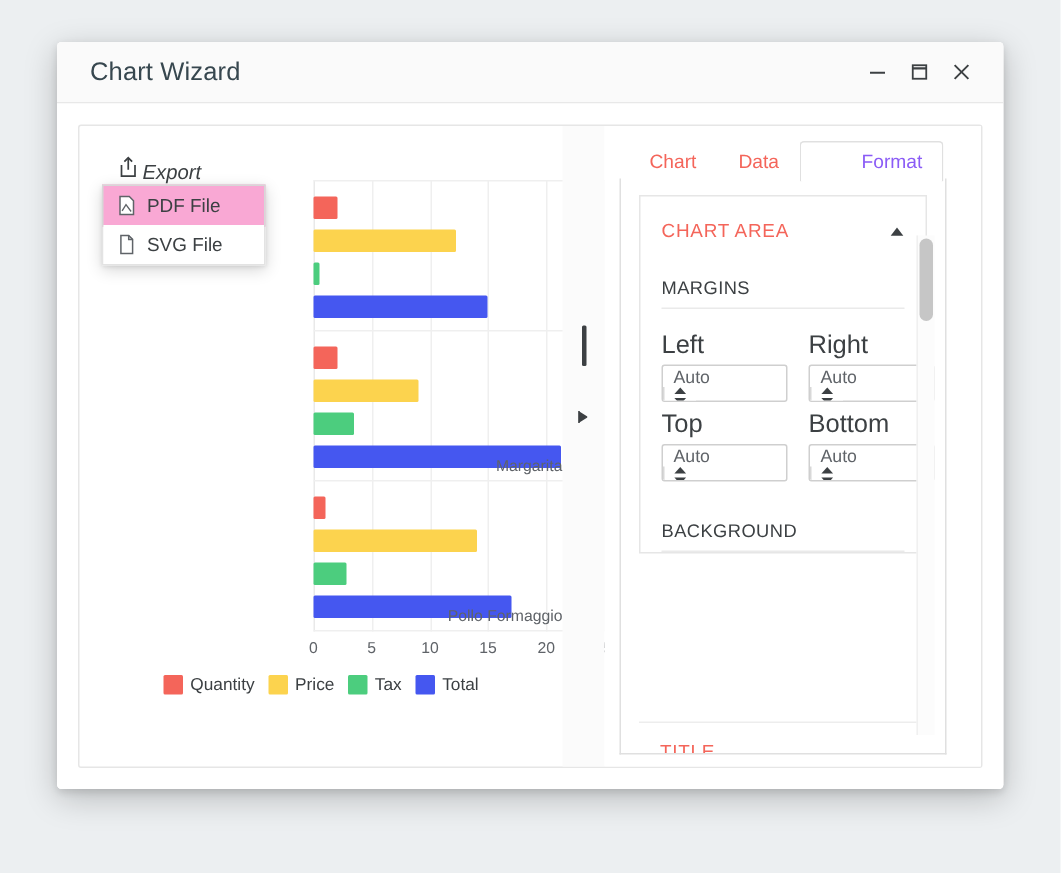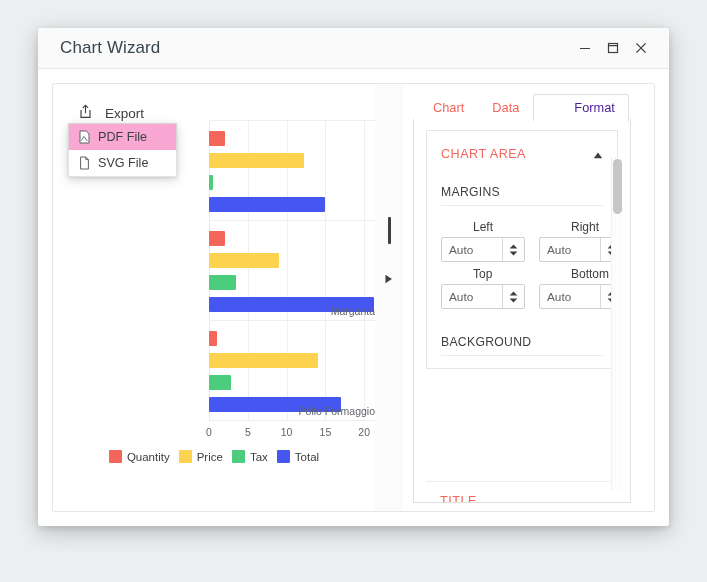--- a/index.html
+++ b/index.html
@@ -23,21 +23,21 @@
   .title{font-size:17px;color:#37474f;letter-spacing:.1px;}
   .wctrls{margin-left:auto;display:flex;align-items:center;padding-right:14px;}
   .wbtn{width:28px;height:28px;display:flex;align-items:center;justify-content:center;
         cursor:default;}
   .wbtn svg{display:block;}
   
   .body{position:relative;height:457px;background:#fff;box-sizing:border-box;padding:14px;}
   .panels{position:relative;height:100%;border:1px solid #e6e6e6;border-radius:2px;box-sizing:border-box;}
   
   .leftpane{position:absolute;left:0;top:0;width:322px;height:100%;}
-  .exportbar{position:absolute;left:26px;top:20px;display:flex;align-items:center;gap:13px;cursor:default;}
+  .exportbar{position:absolute;left:26px;top:20px;display:flex;align-items:center;gap:3px;cursor:default;font-style:italic;}
   .exportbar .lbl{font-size:13.5px;color:#3c4043;}
   .menu{
     position:absolute;left:15px;top:39px;width:107px;background:#fff;
     border:1px solid #e3e3e3;
     box-shadow:0 3px 10px rgba(0,0,0,.16),0 1px 3px rgba(0,0,0,.10);
     z-index:20;padding:0;
   }
   .mitem{height:26px;display:flex;align-items:center;gap:7px;padding:0 9px;font-size:12.6px;color:#3c4043;cursor:default;background:#fff;}
   .mitem.hl{border:1px solid #d7d7d7;margin:-1px;background:#f9a8d4;box-shadow:0 0 0 0 #fff;}
   .mitem .ic{width:13px;height:14px;flex:none;display:block;}
@@ -55,29 +55,29 @@
   .sw{width:13px;height:13px;border-radius:1px;display:block;}
   .lgt{font-size:11.5px;color:#3c4043;}
   
   .splitter{position:absolute;left:322px;top:0;width:28px;height:100%;background:#fbfbfb;}
   .shandle{position:absolute;left:13px;top:133px;width:3px;height:27px;background:#3c4043;border-radius:1px;}
   .sarrow{position:absolute;left:9px;top:186px;}
   
   .rightpane{position:absolute;left:350px;top:0;right:0;height:100%;background:#fff;}
   .tabs{position:absolute;left:0;top:8px;height:28px;display:flex;align-items:flex-end;padding-left:16px;}
   .tab{font-size:12.8px;color:#f4655a;padding:5px 13px 6px;cursor:default;border:1px solid transparent;border-bottom:none;position:relative;top:1px;}
-  .tab.active{color:#4c1d95;background:#fff;border-color:#e0e0e0;border-radius:3px 3px 0 0;z-index:3;padding-left:40px;}
+  .tab.active{color:#8b5cf6;background:#fff;border-color:#e0e0e0;border-radius:3px 3px 0 0;z-index:3;padding-left:40px;}
   .rbox{position:absolute;left:10px;right:23px;top:35px;bottom:8px;border:1px solid #e0e0e0;border-top:none;background:#fff;overflow:hidden;}
-  .card{position:absolute;left:12px;right:12px;top:11px;border:1px solid #e6e6e6;background:#fff;padding:0 0 12px;box-sizing:border-box;}
+  .card{position:absolute;left:12px;right:12px;top:11px;border:1px solid #e6e6e6;background:#fff;padding:0 0 0;box-sizing:border-box;}
   .cardhead{display:flex;align-items:center;justify-content:space-between;padding:14px 14px 0 14px;}
   .cardtitle{color:#f4655a;font-size:12.6px;letter-spacing:.5px;}
   .secttl{font-size:12.2px;color:#3c4043;letter-spacing:.3px;margin:22px 14px 0;padding-bottom:6px;border-bottom:1px solid #eaeaea;}
   .grid2{display:grid;grid-template-columns:1fr 1fr;gap:5px 14px;margin:14px 14px 0;}
-  .fl{font-size:12px;color:#3c4043;margin-bottom:3px;margin-left:32px;}
-  .spin{display:flex;width:84px;height:25px;border:1px solid #cfcfcf;border-radius:2px;overflow:hidden;background:#fff;box-sizing:border-box;}
+  .fl{font-size:17px;color:#3c4043;margin-bottom:3px;}
+  .spin{display:flex;width:84px;height:25px;border:1px solid #cfcfcf;border-radius:2px;overflow:hidden;background:#fff;box-sizing:border-box;flex-direction:column;}
   .spin .val{flex:1;display:flex;align-items:center;padding-left:7px;font-size:11.8px;color:#5f6368;}
   .spin .arrows{width:21px;border-left:1px solid #d8d8d8;display:flex;flex-direction:column;align-items:center;justify-content:center;gap:2px;background:#fff;}
   .colorbtn{display:flex;width:58px;height:27px;border:1px solid #b9b9b9;border-radius:2px;background:#fff;align-items:center;box-sizing:border-box;margin-top:5px;}
   .swbox{width:24px;height:17px;border:1px solid #c8c8c8;margin-left:4px;position:relative;background:#fff;overflow:hidden;}
   .cbarrow{flex:1;display:flex;align-items:center;justify-content:center;}
   .nextsect{position:absolute;left:12px;right:12px;bottom:0;height:20px;border-top:1px solid #ededed;background:#fff;overflow:hidden;}
   .nextttl{color:#f4655a;font-size:12.6px;letter-spacing:.5px;position:absolute;left:14px;top:12px;}
   .sbar{position:absolute;right:7px;top:38px;width:11px;bottom:12px;background:#fcfcfc;border-left:1px solid #f0f0f0;}
   .sthumb{position:absolute;left:1px;top:2px;width:9px;height:55px;background:#c6c6c6;border-radius:5px;}
 </style>

